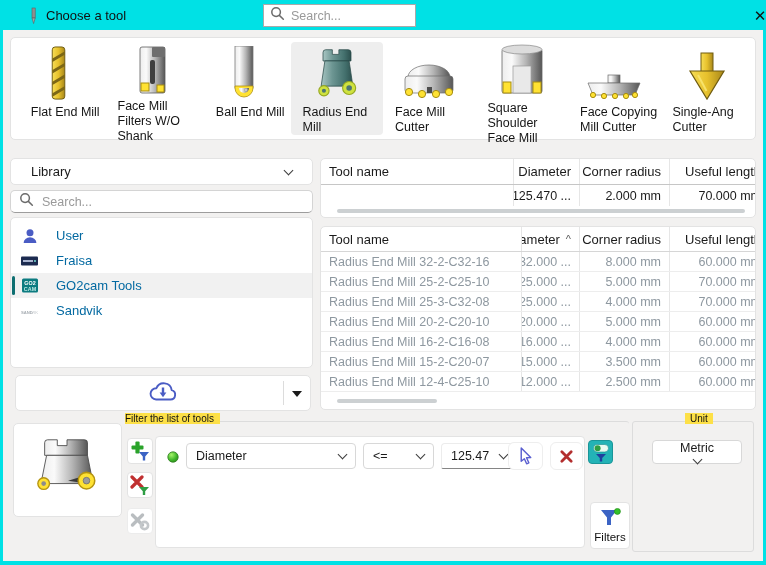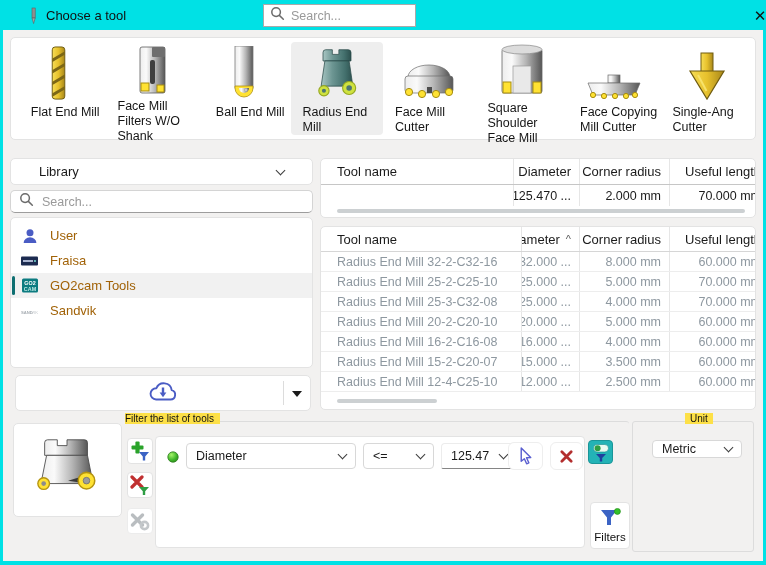--- a/index.html
+++ b/index.html
@@ -23,47 +23,47 @@
 
   
   .icons-panel { left:7px; top:7px; width:746px; height:103px; display:flex; padding:4px 2px; }
   .tool-slot { flex:1 1 0; display:flex; flex-direction:column; align-items:center; padding-top:2px; border-radius:4px; }
   .tool-slot.selected { background:#eeeeee; }
   .tool-ico { height:58px; display:flex; align-items:flex-end; justify-content:center; }
   .tool-label { margin-top:3px; font-size:12.5px; line-height:15px; text-align:left; color:#151515; max-width:92px;margin-left:12px; }
 
   
   .lib-select { left:7px; top:128px; width:303px; height:27px; display:flex; align-items:center;
-                justify-content:space-between; padding:0 28px; font-size:13px; color:#1a1a1a; }
+                justify-content:space-between; padding:0 20px; font-size:13px; color:#1a1a1a; }
   .lib-search { left:7px; top:160px; width:303px; height:23px; border-radius:5px; border:1px solid #d4d4d4;
                 border-bottom-color:#9d9d9d; background:#fff; position:absolute; display:flex; align-items:center; padding:0 8px; gap:8px; }
   .lib-search input { border:none; outline:none; flex:1; font-size:12.5px; color:#333; background:transparent; font-family:inherit;}
   .lib-search input::placeholder { color:#9a9a9a; }
   .lib-list { left:7px; top:187px; width:303px; height:151px; padding-top:5px; }
-  .lib-item { position:relative; height:25px; display:flex; align-items:center; gap:12px; padding-left:10px;
-              font-size:13px; color:#a16207; }
+  .lib-item { position:relative; height:25px; display:flex; align-items:center; gap:18px; padding-left:10px;
+              font-size:13px; color:#0369a1; }
   .lib-item.selected { background:#f1f1f1; }
   .lib-item.selected::before { content:""; position:absolute; left:1px; top:3px; width:3px; height:19px;
                                background:#0d6e71; border-radius:2px; }
   .lib-ico { width:17px; display:flex; justify-content:center; }
 
   .download-btn { left:12px; top:345px; width:296px; height:36px; display:flex; align-items:center; justify-content:center; }
   .dl-sep { position:absolute; right:26px; top:5px; bottom:5px; width:1px; background:#dcdcdc; }
   .dl-caret { position:absolute; right:8px; top:15px; width:0; height:0;
               border-left:5px solid transparent; border-right:5px solid transparent; border-top:6px solid #1a1a1a; }
 
   
   .tbl { overflow:hidden; }
   .tbl-top { left:317px; top:128px; width:436px; height:60px; }
   .tbl-bottom { left:317px; top:196px; width:436px; height:184px; }
   .thead { display:flex; height:26px; border-bottom:1px solid #c6c6c6; }
   .tbl-bottom .thead { height:25px; border-bottom:1px solid #d6d6d6; }
   .th, .td { display:flex; align-items:center; font-size:13px; color:#1b1b1b; overflow:hidden; white-space:nowrap; flex:none; }
   .td { font-size:12.5px; }
-  .l { justify-content:flex-start; padding-left:16px; }
+  .l { justify-content:flex-start; padding-left:8px; }
   .r { justify-content:flex-end; padding-right:8px; }
   .sepl { border-left:1px solid #e6e6e6; }
   .tr { display:flex; height:21px; }
   .tbl-bottom .tr { height:20px; border-bottom:1px solid #ededed; color:#8e98a0; }
   .tbl-bottom .td { color:#8e98a0; }
   .w-name-t { width:192px; } .w-dia-t { width:66px; } .w-cr { width:90px; } .w-ul { width:100px; }
   .w-name-b { width:200px; } .w-dia-b { width:58px; }
   .sort-glyph { margin-left:6px; color:#5a5a5a; font-size:11px; }
   .hthumb { position:absolute; height:4px; background:#ccd0d2; border-radius:2px; }
 
@@ -88,21 +88,21 @@
   .f-val { left:285px; top:6px; width:76px; }
   .f-pick { left:352px; top:5px; width:35px; height:28px; border-radius:6px; }
   .f-del  { left:394px; top:5px; width:33px; height:28px; border-radius:6px; }
   .f-pick, .f-del { position:absolute; background:#fff; border:1px solid #eee; display:flex; align-items:center; justify-content:center; }
 
   .teal-btn { position:absolute; left:585px; top:410px; width:25px; height:24px; background:#23b3b6;
               border:1px solid #1a9598; border-radius:4px; display:flex; align-items:center; justify-content:center; }
   .filters-btn { position:absolute; left:587px; top:472px; width:40px; height:47px; background:#fff; border:1px solid #e3e3e3;
                  border-radius:4px; display:flex; flex-direction:column; align-items:center; justify-content:center; gap:1px; }
   .filters-label { font-size:11.5px; color:#101010; }
-  .unit-select { left:649px; top:410px; width:90px; height:18px; }
+  .unit-select { left:649px; top:410px; width:90px; height:24px;flex-direction:column; }
 
   .chev { width:7px; height:7px; border-right:1.4px solid #3c3c3c; border-bottom:1.4px solid #3c3c3c;
           transform:rotate(45deg); margin-top:-3px; flex:none; }
   .btn-stack-1 { left:124px; top:408px; }
   .btn-stack-2 { left:124px; top:442px; }
   .btn-stack-3 { left:124px; top:478px; border-color:#ececec; }
 </style>
 </head>
 <body>
 

